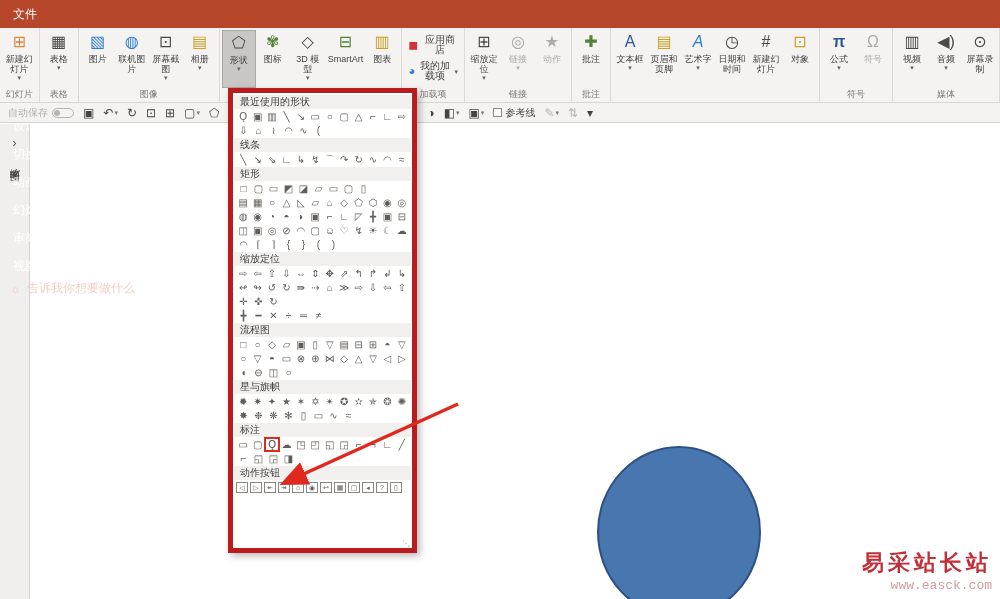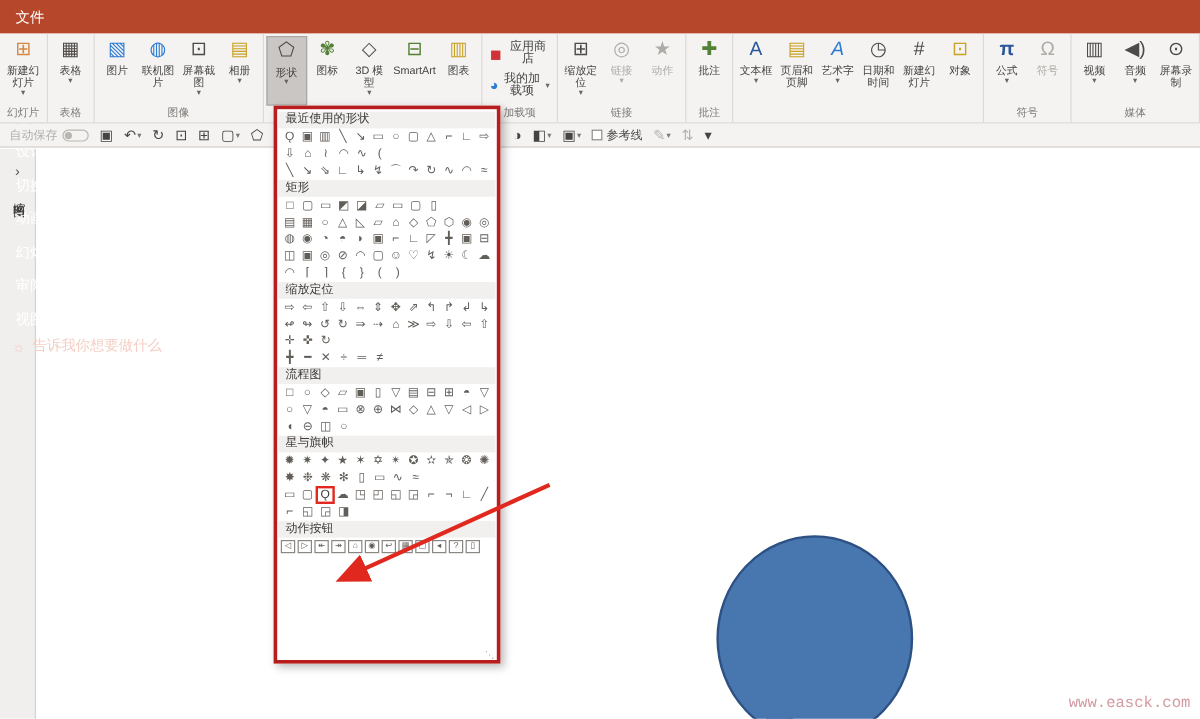--- a/index.html
+++ b/index.html
@@ -58,21 +58,21 @@
     border-right:1px solid #d5d2cf; display:flex; flex-direction:column; align-items:center; padding-top:12px; }
   .thumb-rail .chev { font-size:12px; color:#555; margin-bottom:10px; }
   .thumb-rail .vlabel { writing-mode:vertical-rl; text-orientation:upright; font-size:10px;
     color:#3c3a38; letter-spacing:2px; }
   .canvas { position:absolute; left:31px; top:0; width:969px; height:475px; background:#fff; }
 
   .bubble-svg { position:absolute; left:590px; top:315px; z-index:5; }
 
   
   .shapes-menu { position:absolute; left:228px; top:88px; width:189px; height:465px; background:#fff;
-    border:3px solid #b91c1c; box-shadow:3px 3px 7px rgba(0,0,0,.28); z-index:50; padding-top:1px; }
+    border:5px solid #b91c1c; box-shadow:3px 3px 7px rgba(0,0,0,.28); z-index:50; padding-top:1px; }
   .mhead { height:14px; background:#f1f0ef; font-size:10px; color:#3f3d3b; line-height:14px;
     padding-left:6px; margin:1px 1px 0; }
   .mrow { display:flex; align-items:center; padding:1px 3px 0; height:14px; }
   .mrow .cell { width:15px; text-align:center; font-size:10px; line-height:13px; color:#615d59; cursor:default; }
   .mrow .cell.abox { width:12px; height:11px; border:1px solid #8a8783; margin-right:2px;
     font-size:7px; line-height:9px; color:#615d59; }
   .mrow .cell.hl { outline:2px solid #e0281e; outline-offset:-1px; color:#3c3a38; }
   .resize-h { position:absolute; right:2px; bottom:0; font-size:8px; color:#9b9793; }
 
   
@@ -381,20 +381,21 @@
     </div>
   <div class="mrow">
       <span class="cell">⇩</span>
       <span class="cell">⌂</span>
       <span class="cell">≀</span>
       <span class="cell">◠</span>
       <span class="cell">∿</span>
       <span class="cell">(</span>
     </div>
 
+  <div class="mhead">线条</div>
   <div class="mrow">
       <span class="cell">╲</span>
       <span class="cell">↘</span>
       <span class="cell">⇘</span>
       <span class="cell">∟</span>
       <span class="cell">↳</span>
       <span class="cell">↯</span>
       <span class="cell">⌒</span>
       <span class="cell">↷</span>
       <span class="cell">↻</span>
@@ -567,20 +568,21 @@
       <span class="cell">✸</span>
       <span class="cell">❉</span>
       <span class="cell">❋</span>
       <span class="cell">✻</span>
       <span class="cell">▯</span>
       <span class="cell">▭</span>
       <span class="cell">∿</span>
       <span class="cell">≈</span>
     </div>
 
+  <div class="mhead">标注</div>
   <div class="mrow">
       <span class="cell">▭</span>
       <span class="cell">▢</span>
       <span class="cell hl">Ǫ</span>
       <span class="cell">☁</span>
       <span class="cell">◳</span>
       <span class="cell">◰</span>
       <span class="cell">◱</span>
       <span class="cell">◲</span>
       <span class="cell">⌐</span>
@@ -617,14 +619,15 @@
 <svg class="arrow-overlay">
   <defs>
     <marker id="ah" markerWidth="8" markerHeight="7" refX="6" refY="3.5" orient="auto">
       <path d="M0,0 L8,3.5 L0,7 Z" fill="#e0281e"></path>
     </marker>
   </defs>
   <line x1="458" y1="404" x2="286" y2="482" stroke="#e0281e" stroke-width="3.5" marker-end="url(#ah)"></line>
 </svg>
 
 <div class="watermark">
+  <div class="wm-title">易采站长站</div>
   <div class="wm-url">www.easck.com</div>
 </div>
 
 </body></html>

